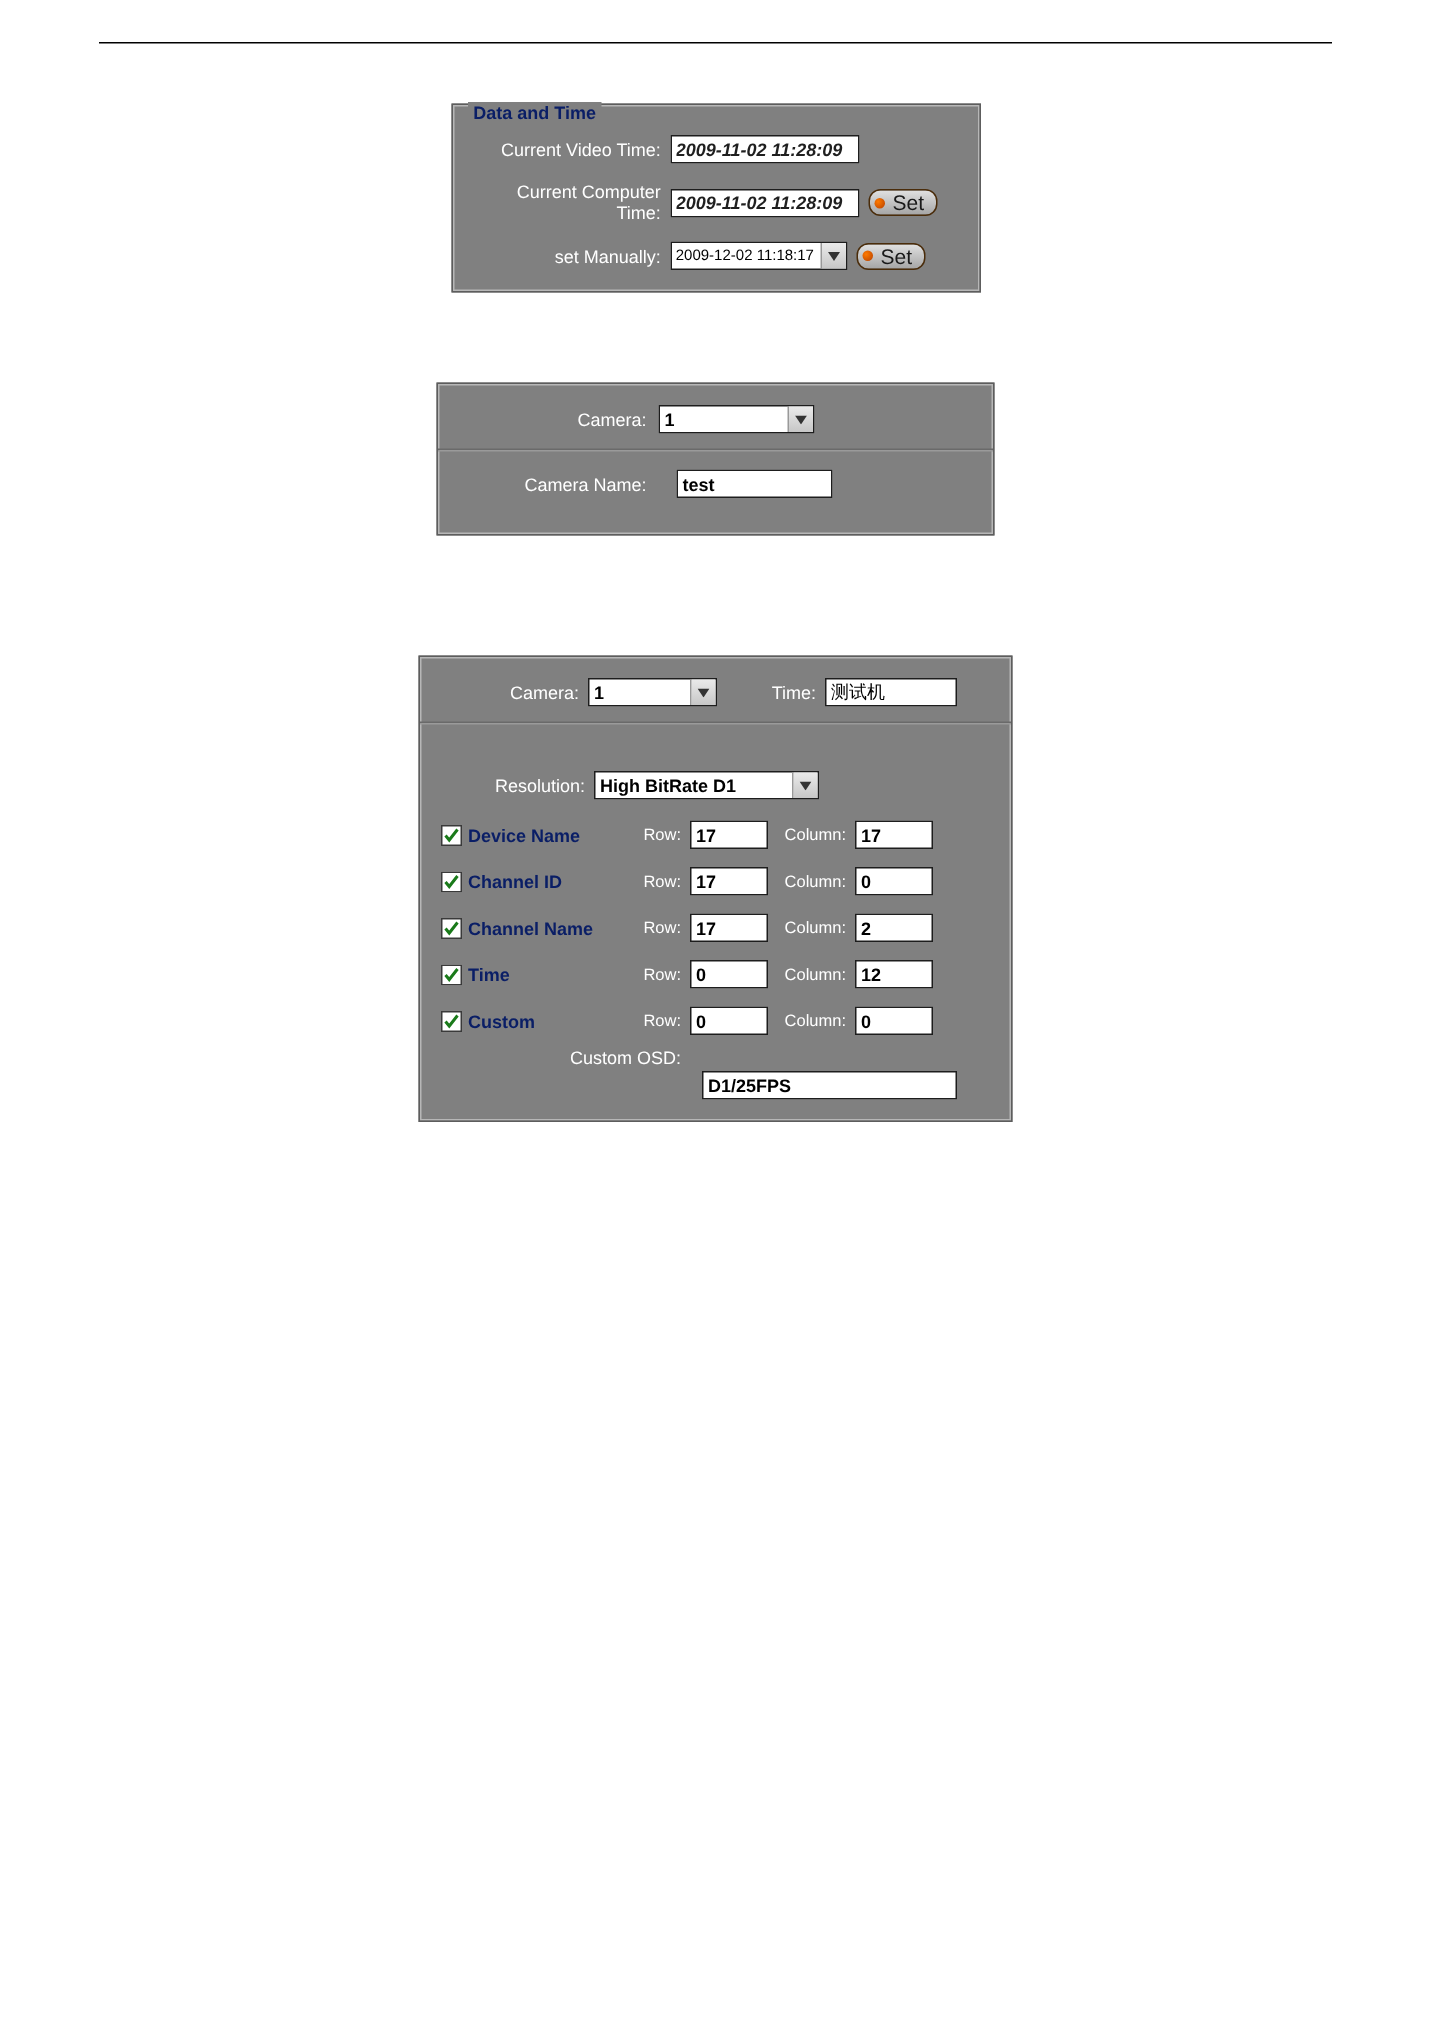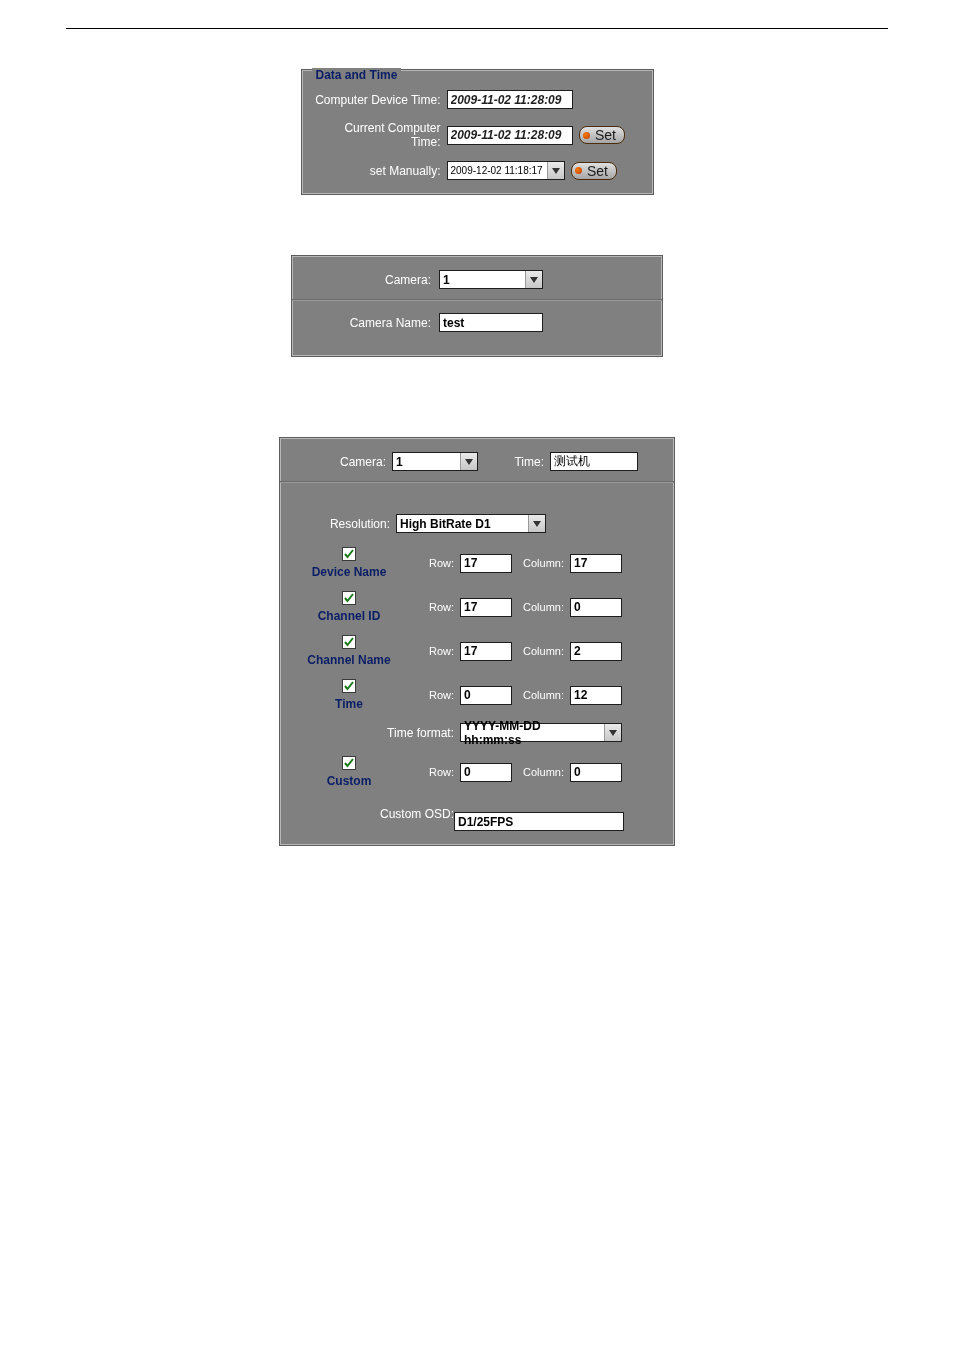--- a/index.html
+++ b/index.html
@@ -118,21 +118,20 @@
   .pill-btn span {
     padding-left: 8px;
   }
   
   .chk {
     display: inline-flex;
     align-items: center;
     gap: 4px;
     color: #0a1e66;
     font-weight: bold;
-    flex-direction: column;
   }
   .chk .box {
     width: 12px; height: 12px;
     border: 1px solid #3a3a3a;
     background: #fff;
     display: flex;
     align-items: center;
     justify-content: center;
   }
   .chk .box svg { width: 10px; height: 10px; }
@@ -199,37 +198,36 @@
   .osd-row .text-field { width: 44px; }
   .p3 .tf-row {
     display: flex;
     align-items: center;
     gap: 6px;
     margin-bottom: 14px;
   }
   .p3 .tf-row .label-r { width: 160px; }
   .p3 .custom-osd-row {
     display: flex;
-    align-items: center;
-    gap: 0;
+    gap: 14px;
   }
   .p3 .custom-osd-row .label-r { width: 160px; }
 </style>
 </head>
 <body>
 
 <div class="page">
   <hr class="hr">
 
   <div class="panel-wrap">
     <fieldset class="panel p1">
       <span class="legend">Data and Time</span>
 
       <div class="row">
-        <div class="label-r">Computer Device Time:</div>
+        <div class="label-r">Current Video Time:</div>
         <input class="text-field readonly val" readonly="" style="font-weight: bold;" value="2009-11-02 11:28:09">
       </div>
 
       <div class="row">
         <div class="label-r">Current Computer Time:</div>
         <input class="text-field readonly val" readonly="" style="font-weight: bold;" value="2009-11-02 11:28:09">
         <div class="pill-btn">
             <span>Set</span>
           </div>
       </div>
@@ -260,21 +258,21 @@
           <span class="sel-btn">
             <svg viewBox="0 0 8 6">
                 <polygon points="0,0 8,0 4,6" fill="#333"></polygon>
               </svg>
           </span>
         </div>
       </div>
       <hr class="hr2">
       <div class="row">
         <div class="label-r">Camera Name:</div>
-        <input class="text-field" style="width: 96px; font-weight: bold;" value="test">
+        <input class="text-field" style="width: 96px; font-weight: bold; margin-left: 12px;" value="test">
       </div>
     </div>
   </div>
 
   <div class="panel-wrap" style="margin-top:80px">
     <div class="panel p3">
       <div class="toprow">
         <div class="label-r">Camera:</div>
         <div class="select" style="width: 86px">
           <span class="sel-text">1</span>
@@ -355,31 +353,20 @@
               </svg>
             </span>
           <span>Time</span>
         </label>
         <div class="label-r">Row:</div>
         <input class="text-field" style="font-weight: bold;" value="0">
         <div class="label-r">Column:</div>
         <input class="text-field" style="font-weight: bold;" value="12">
       </div>
 
-      <div class="tf-row">
-        <div class="label-r">Time format:</div>
-        <div class="select" style="width: 162px">
-          <span class="sel-text">YYYY-MM-DD hh:mm:ss</span>
-          <span class="sel-btn">
-            <svg viewBox="0 0 8 6">
-                <polygon points="0,0 8,0 4,6" fill="#333"></polygon>
-              </svg>
-          </span>
-        </div>
-      </div>
 
       <div class="osd-row" style="margin-bottom:8px">
         <label class="chk">
           <span class="box">
               <svg viewBox="0 0 10 10">
                 <polyline points="1,5 3.5,8 9,1" fill="none" stroke="#1a7a1a" stroke-width="2"></polyline>
               </svg>
             </span>
           <span>Custom</span>
         </label>

